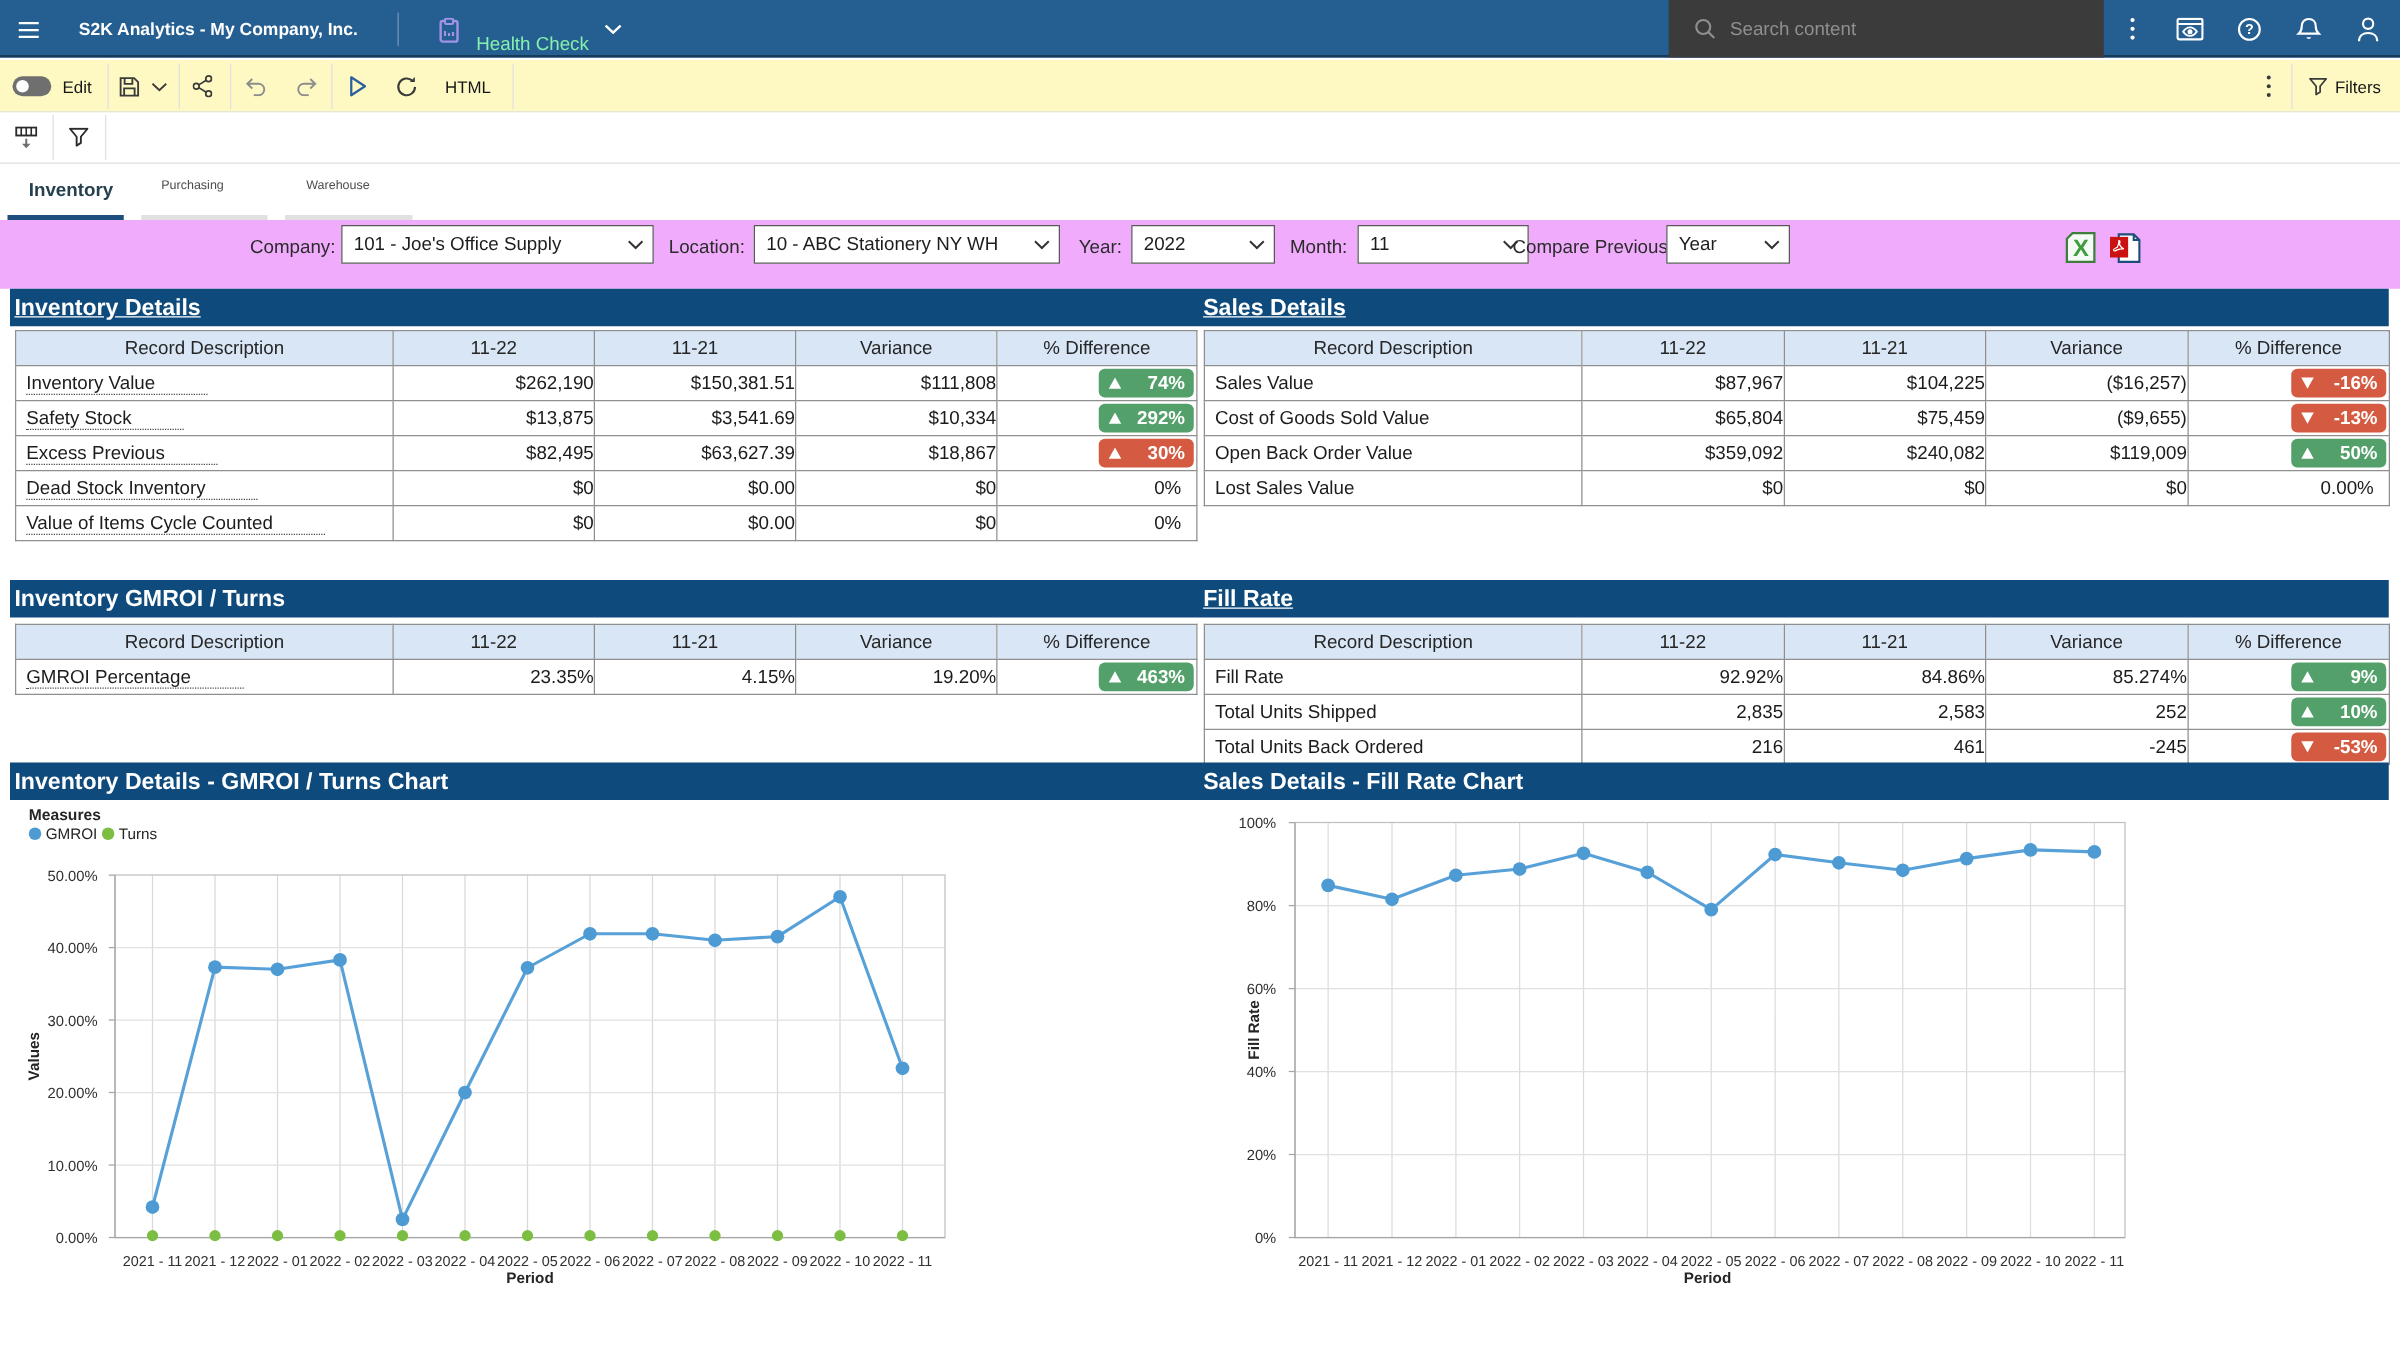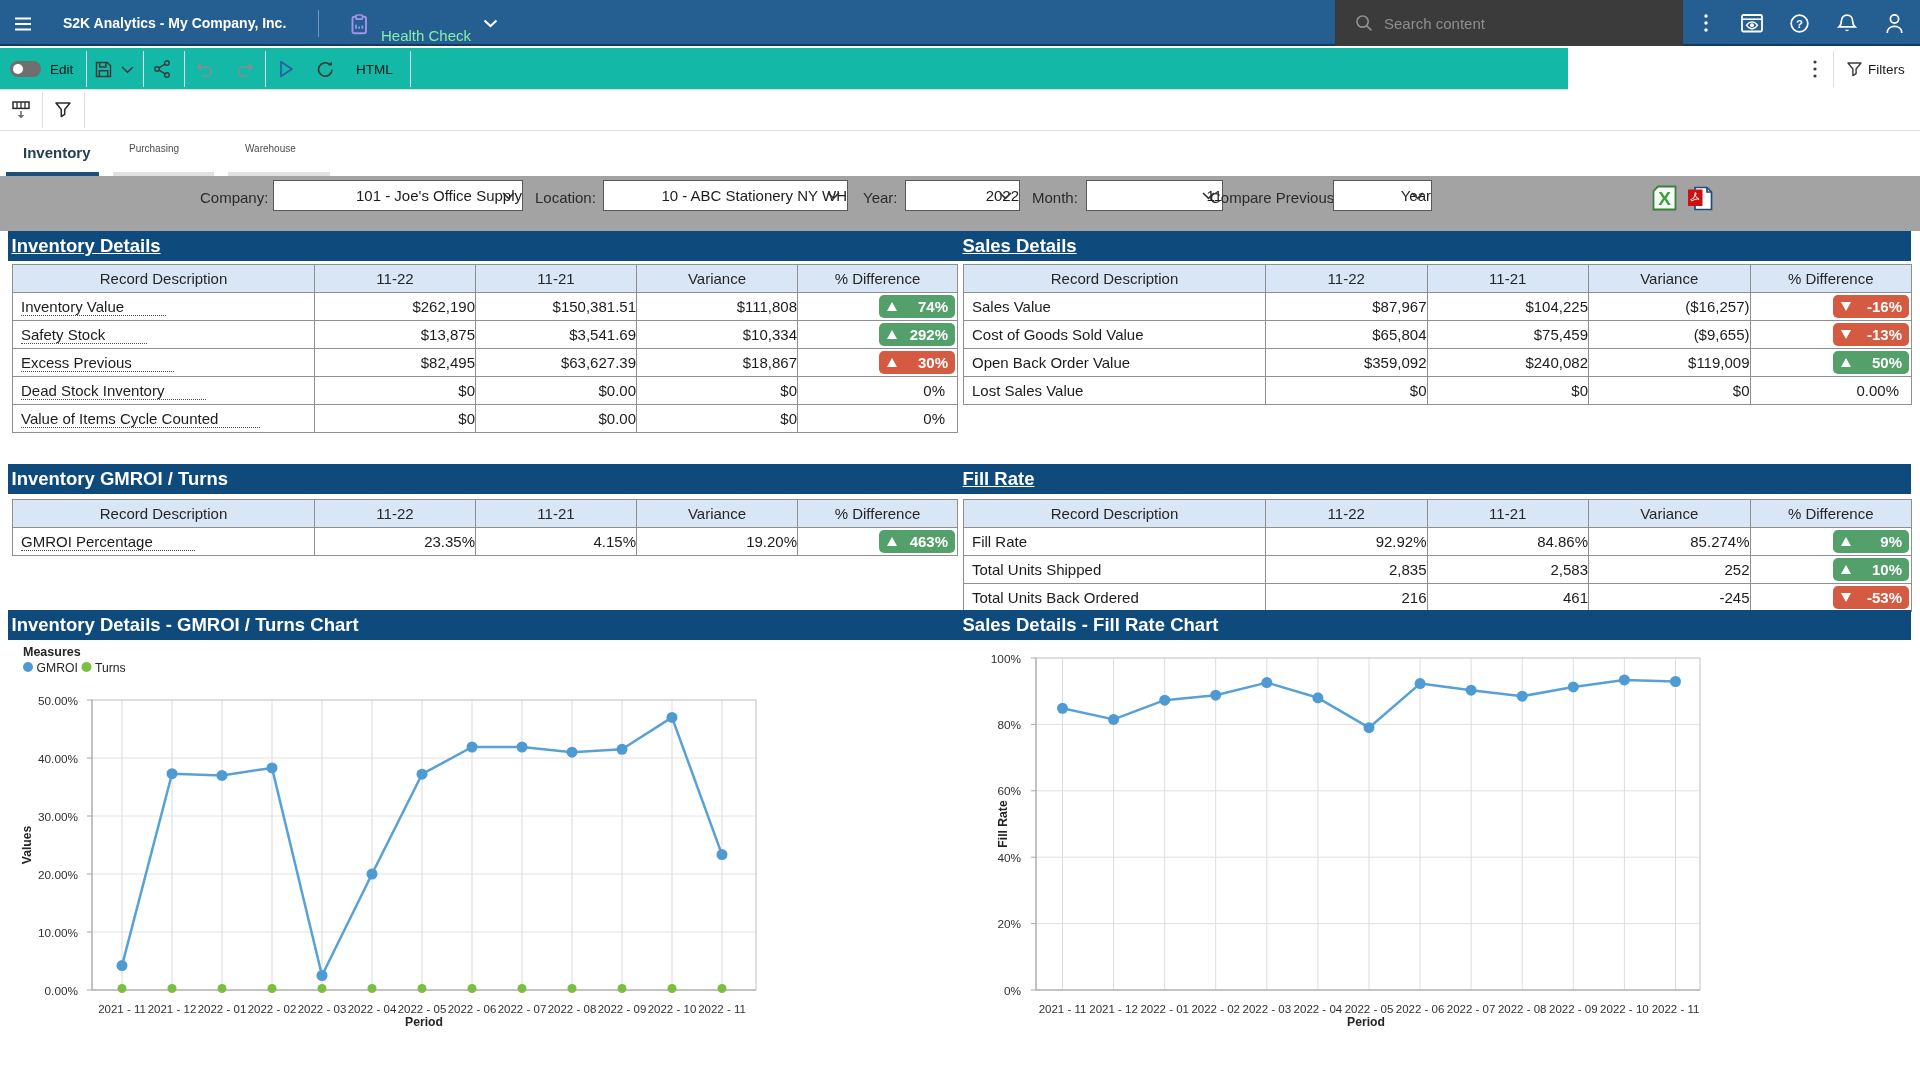--- a/index.html
+++ b/index.html
@@ -6,33 +6,33 @@
 html,body { width:1920px; height:1080px; background:#fff; font-family:"Liberation Sans", sans-serif; overflow:hidden; }
 .abs { position:absolute; }
 
 #topbar { position:absolute; left:0; top:0; width:1920px; height:46px; background:#255e91; border-bottom:2px solid #143a5c; }
 #topbar .ttl { position:absolute; left:63px; top:15px; color:#fff; font-size:14px; font-weight:bold; }
 #topbar .repname { position:absolute; left:381px; top:15px; color:#86efac; font-size:15px;margin-top:12px; }
 #vsep1 { position:absolute; left:318px; top:10px; width:1px; height:27px; background:rgba(255,255,255,0.35); }
 #searchbox { position:absolute; left:1335px; top:0; width:348px; height:46px; background:#3b3b3b; }
 #searchbox span { position:absolute; left:49px; top:15px; color:#8f8f8f; font-size:15px; }
 
-#toolbar2 { position:absolute; left:0; top:48px; width:1568px; height:42px; background:#14b8a6; border-bottom:1px solid #e0e0e0; }
+#toolbar2 { position:absolute; left:0; top:48px; width:1920px; height:42px; background:#fef9c3; border-bottom:1px solid #e0e0e0; }
 .vsep { position:absolute; top:3px; width:1px; height:36px; background:#e0e0e0; }
 #toggle { position:absolute; left:10px; top:13px; width:31px; height:16px; border-radius:8px; background:#6f6f6f; }
 #toggle i { position:absolute; left:3px; top:3px; width:10px; height:10px; border-radius:50%; background:#fff; }
 .tb2txt { position:absolute; top:14px; color:#161616; font-size:13.5px; }
 
 #toolbar3 { position:absolute; left:0; top:90px; width:1920px; height:41px; background:#fff; border-bottom:1px solid #e0e0e0; }
 
 #tabs { position:absolute; left:0; top:132px; width:1920px; height:44px; background:#fff; }
 .tabtxt { position:absolute; top:11px; font-size:10px; }
 .tabbar { position:absolute; top:40px; height:4px; }
 
-#filters { position:absolute; left:0; top:176px; width:1920px; height:55px; background:#a3a3a3;text-align:right; }
+#filters { position:absolute; left:0; top:176px; width:1920px; height:55px; background:#f0abfc; }
 .flabel { position:absolute; top:13px; font-size:15px; color:#2b2b2b; }
 .fsel { position:absolute; top:4px; height:31px; border:1px solid #595959; background:#fff; font-size:15px; color:#1d1d1d; padding-left:9px; line-height:29px; }
 .fsel svg { position:absolute; right:7px; top:11px; }
 
 .band { position:absolute; left:8px; width:1903px; height:30px; background:#0e4a7b; color:#fff; font-weight:bold; font-size:18.5px; }
 .band span { position:absolute; top:4px; }
 .u { text-decoration:underline; }
 
 table.grid { position:absolute; border-collapse:collapse; table-layout:fixed; background:#fff; }
 table.grid td, table.grid th { border:1px solid #8f8f8f; font-size:15px; font-weight:normal; height:28px; padding:0; color:#1c1c1c; overflow:hidden; white-space:nowrap; }

